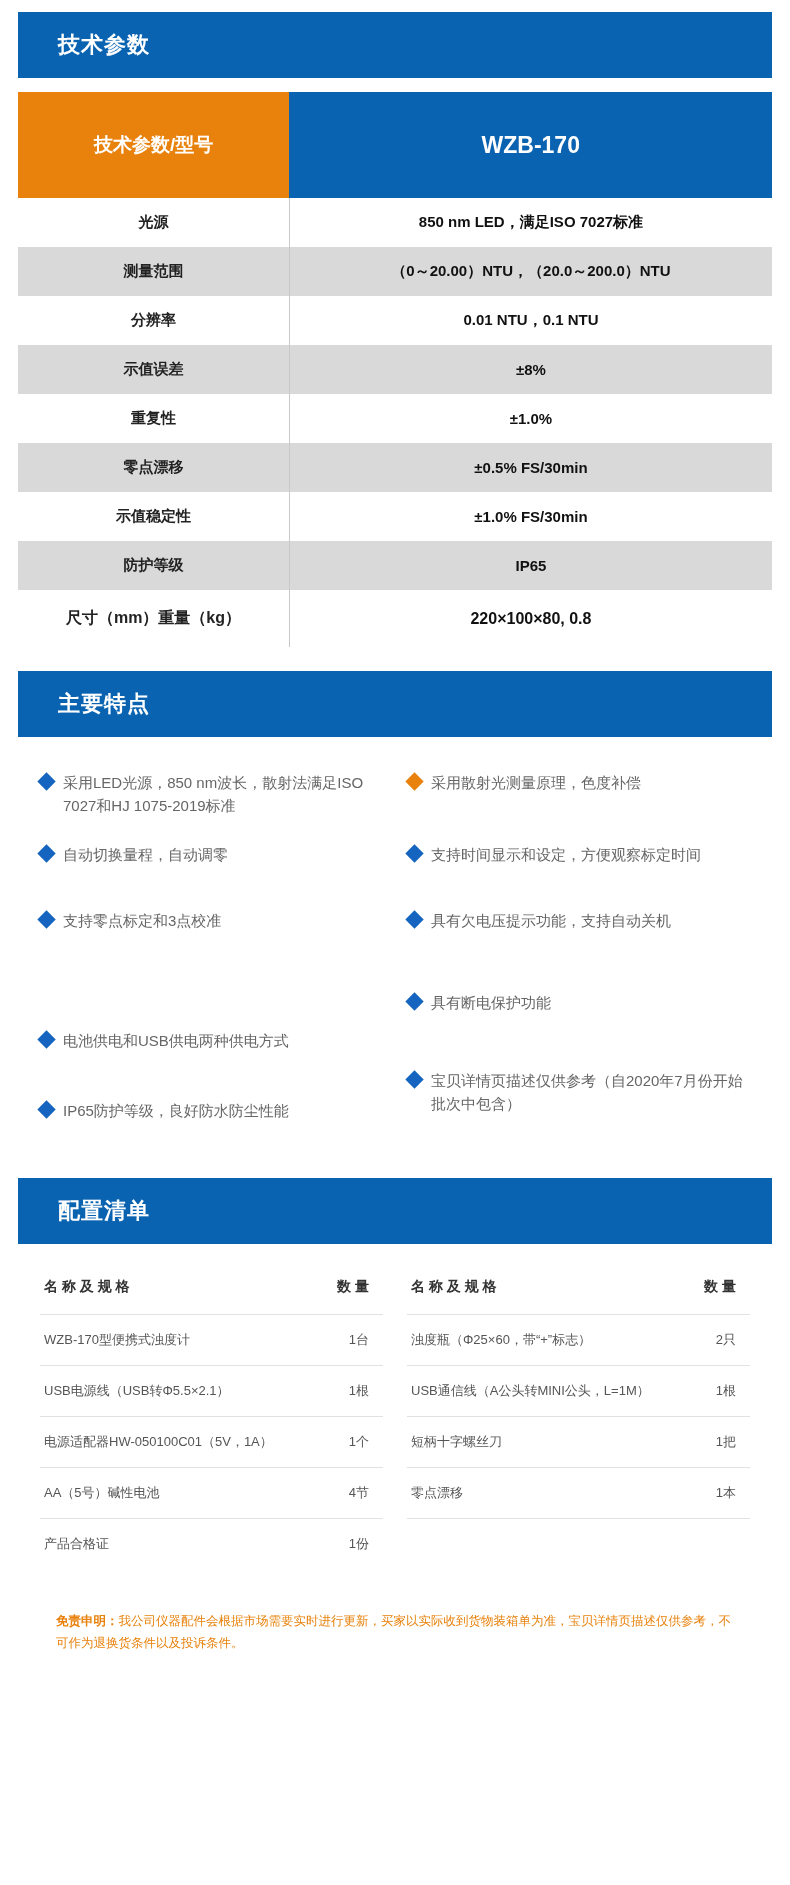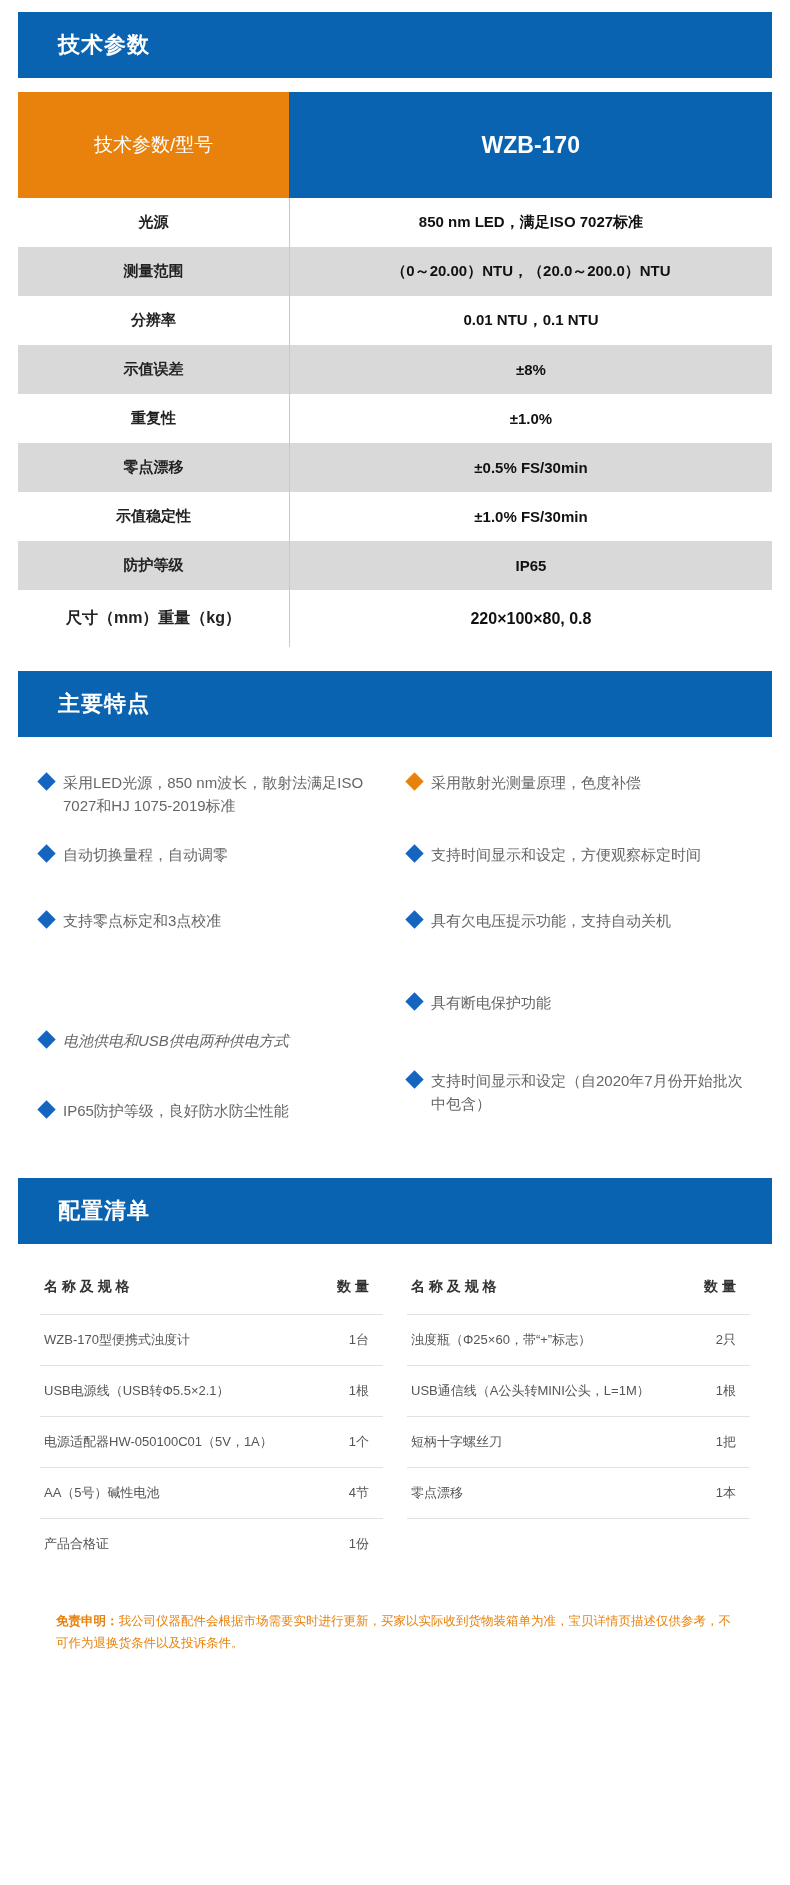--- a/index.html
+++ b/index.html
@@ -41,21 +41,21 @@
   }
   table.spec-table {
     width: 100%;
     border-collapse: collapse;
     table-layout: fixed;
   }
   table.spec-table th.model-head-left {
     background: #e8820c;
     color: #ffffff;
     font-size: 19px;
-    font-weight: normal;
+    font-weight: bold;
     padding: 40px 0;
     text-align: center;
     width: 36%;
   }
   table.spec-table th.model-head-right {
     background: #0a63b0;
     color: #ffffff;
     font-size: 23px;
     font-weight: bold;
     padding: 24px 0;
@@ -219,21 +219,21 @@
           <span class="txt">采用LED光源，850 nm波长，散射法满足ISO 7027和HJ 1075-2019标准</span>
         </div>
         <div class="feat-item" style="min-height:66px;">
           <span class="dia"></span>
           <span class="txt">自动切换量程，自动调零</span>
         </div>
         <div class="feat-item" style="min-height:120px;">
           <span class="dia"></span>
           <span class="txt">支持零点标定和3点校准</span>
         </div>
-        <div class="feat-item" style="min-height:70px;font-style:italic;">
+        <div class="feat-item" style="min-height:70px;">
           <span class="dia"></span>
           <span class="txt">电池供电和USB供电两种供电方式</span>
         </div>
         <div class="feat-item">
           <span class="dia"></span>
           <span class="txt">IP65防护等级，良好防水防尘性能</span>
         </div>
       </div>
 
       <div class="feat-col">
@@ -248,21 +248,21 @@
         <div class="feat-item" style="min-height:82px;">
           <span class="dia"></span>
           <span class="txt">具有欠电压提示功能，支持自动关机</span>
         </div>
         <div class="feat-item" style="min-height:78px;">
           <span class="dia"></span>
           <span class="txt">具有断电保护功能</span>
         </div>
         <div class="feat-item">
           <span class="dia"></span>
-          <span class="txt">支持时间显示和设定（自2020年7月份开始批次中包含）</span>
+          <span class="txt">宝贝详情页描述仅供参考（自2020年7月份开始批次中包含）</span>
         </div>
       </div>
 
     </div>
   </div>
 
   <div class="section-bar" style="margin-top:30px;">配置清单</div>
 
   <div class="config">
     <table class="cfg">

